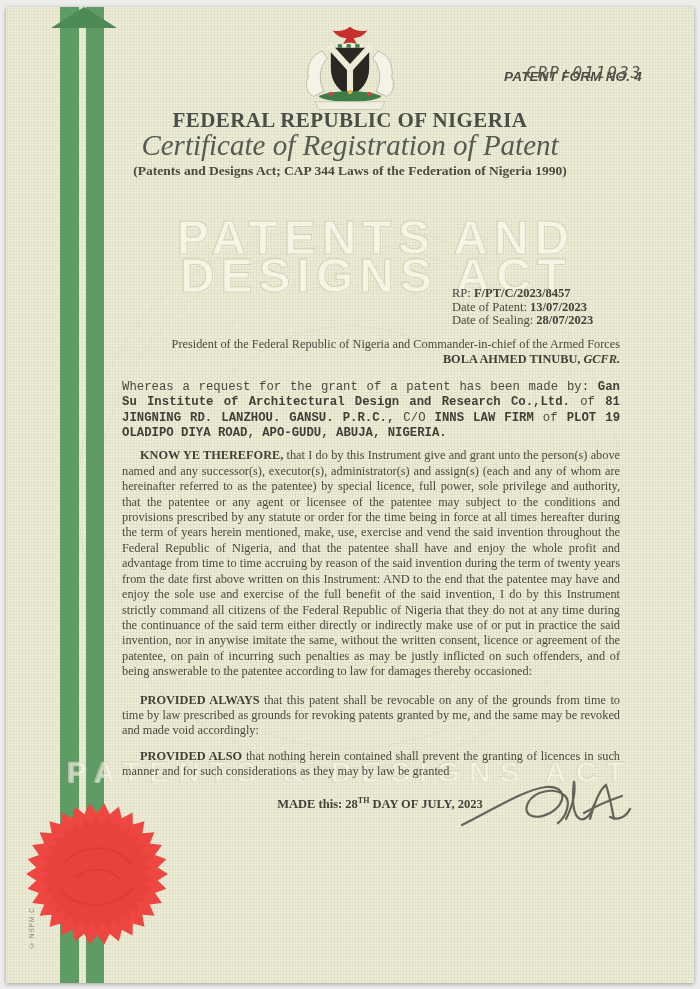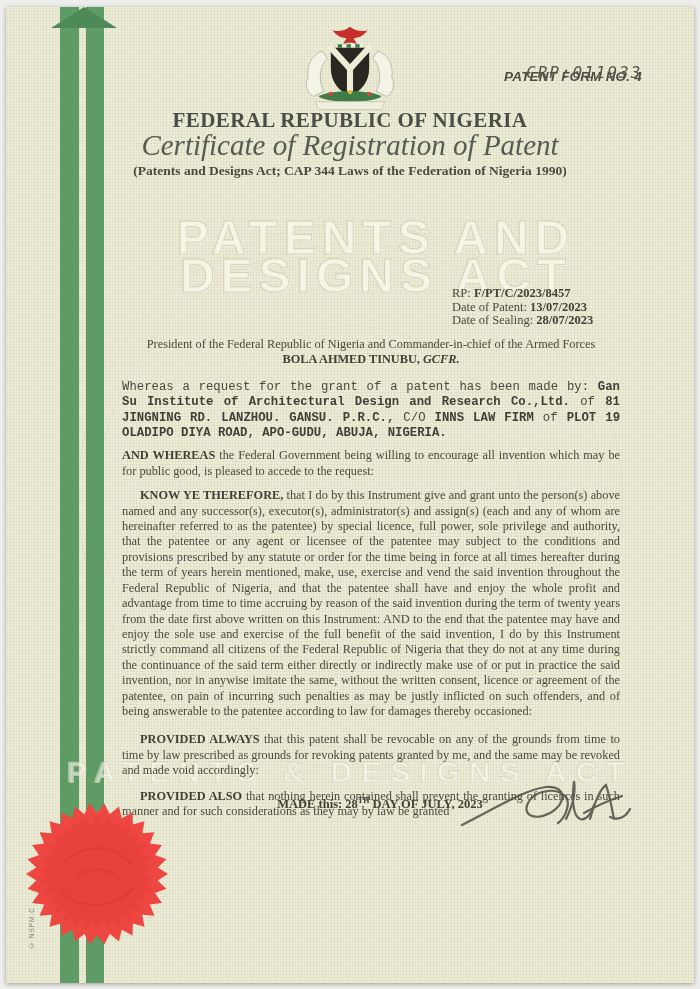--- a/index.html
+++ b/index.html
@@ -42,21 +42,21 @@
     text-shadow:1px 1px 0 rgba(255,255,250,0.45);z-index:1;}
   .guilloche{position:absolute;left:64px;top:209px;z-index:0;opacity:0.5;}
   
   .reg{position:absolute;left:446px;top:280px;font-size:12.5px;line-height:13.5px;
     color:#4a4940;z-index:3;}
   .reg b{color:#42413a;}
   
   .bodycol{position:absolute;left:116px;top:330px;width:498px;font-size:12.3px;
     line-height:15.4px;color:#4a4940;text-align:justify;z-index:3;}
   .bodycol p{margin:0;}
-  .p1{text-align:center;margin-bottom:12px !important;}
+  .p1{text-align:right;margin-bottom:12px !important;}
   .p2{margin-bottom:7px !important;font-family:Liberation Mono, monospace;}
   .p3{margin-bottom:9px !important;}
   .p4{margin-bottom:9px !important;}
   .p5{margin-bottom:13px !important;text-indent:18px;}
   .p6{margin-bottom:10px !important;text-indent:18px;}
   .p7{text-indent:18px;}
   .bodycol b{color:#403f37;}
   .made-line{position:absolute;left:174px;top:789px;width:400px;text-align:center;
     font-weight:bold;font-size:12.5px;color:#42413a;z-index:3;}
   .made-line sup{font-size:8px;}
@@ -129,23 +129,20 @@
   </div>
 
   <div class="bodycol">
     <p class="p1">
       <span>President of the Federal Republic of Nigeria and Commander-in-chief of the Armed Forces</span><br>
       <b>BOLA AHMED TINUBU, </b><b><i>GCFR.</i></b>
     </p>
     <p class="p2">
       <span>Whereas a request for the grant of a patent has been made by: </span><b>Gan Su Institute of Architectural Design and Research Co.,Ltd.</b><span> of </span><b>81 JINGNING RD. LANZHOU. GANSU. P.R.C.,</b><span> C/O </span><b>INNS LAW FIRM</b><span> of </span><b>PLOT 19 OLADIPO DIYA ROAD, APO-GUDU, ABUJA, NIGERIA.</b>
     </p>
-    <p class="p4">
-      <b>AND WHEREAS</b><span> the Federal Government being willing to encourage all invention which may be for public good, is pleased to accede to the request:</span>
-    </p>
     <p class="p5">
       <b>KNOW YE THEREFORE,</b><span> that I do by this Instrument give and grant unto the person(s) above named and any successor(s), executor(s), administrator(s) and assign(s) (each and any of whom are hereinafter referred to as the patentee) by special licence, full power, sole privilege and authority, that the patentee or any agent or licensee of the patentee may subject to the conditions and provisions prescribed by any statute or order for the time being in force at all times hereafter during the term of years herein mentioned, make, use, exercise and vend the said invention throughout the Federal Republic of Nigeria, and that the patentee shall have and enjoy the whole profit and advantage from time to time accruing by reason of the said invention during the term of twenty years from the date first above written on this Instrument: AND to the end that the patentee may have and enjoy the sole use and exercise of the full benefit of the said invention, I do by this Instrument strictly command all citizens of the Federal Republic of Nigeria that they do not at any time during the continuance of the said term either directly or indirectly make use of or put in practice the said invention, nor in anywise imitate the same, without the written consent, licence or agreement of the patentee, on pain of incurring such penalties as may be justly inflicted on such offenders, and of being answerable to the patentee according to law for damages thereby occasioned:</span>
     </p>
     <p class="p6">
       <b>PROVIDED ALWAYS</b><span> that this patent shall be revocable on any of the grounds from time to time by law prescribed as grounds for revoking patents granted by me, and the same may be revoked and made void accordingly:</span>
     </p>
     <p class="p7">
       <b>PROVIDED ALSO</b><span> that nothing herein contained shall prevent the granting of licences in such manner and for such considerations as they may by law be granted</span>
     </p>
   </div>

